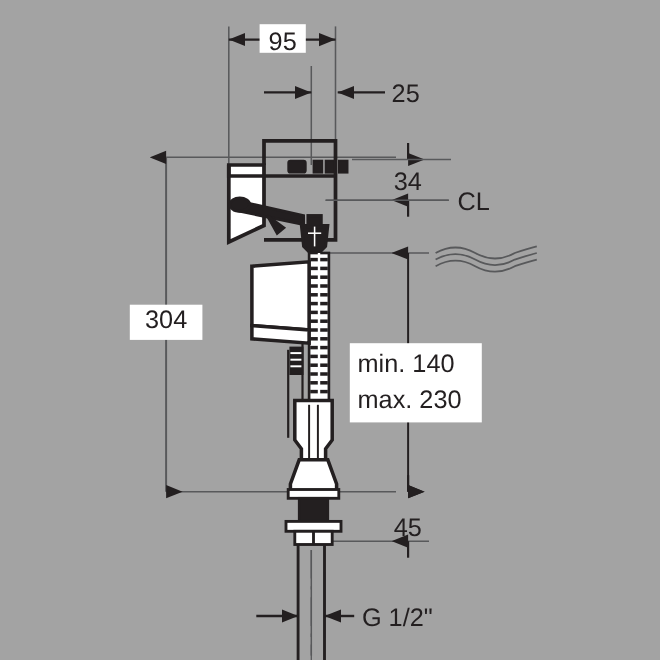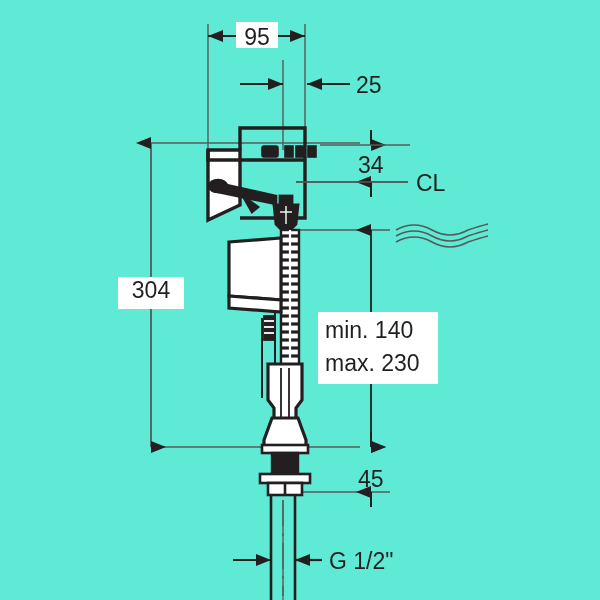--- a/index.html
+++ b/index.html
@@ -1,19 +1,19 @@
 <!DOCTYPE html>
 <html><head>
 <meta charset="utf-8">
 <style>
   html,body{margin:0;padding:0;background:#ffffff;}
   #stage{
     position:relative;
     width:600px;height:600px;
-    background:#5eead4;
+    background:#a3a3a3;
     font-family:"Liberation Sans", sans-serif;
     overflow:hidden;
   }
   #stage svg{position:absolute;left:0;top:0;width:600px;height:600px;}
   .dimtext{
     font-family:"Liberation Sans", sans-serif;
     font-size:23px;
     fill:#231f20;
   }
 </style>

